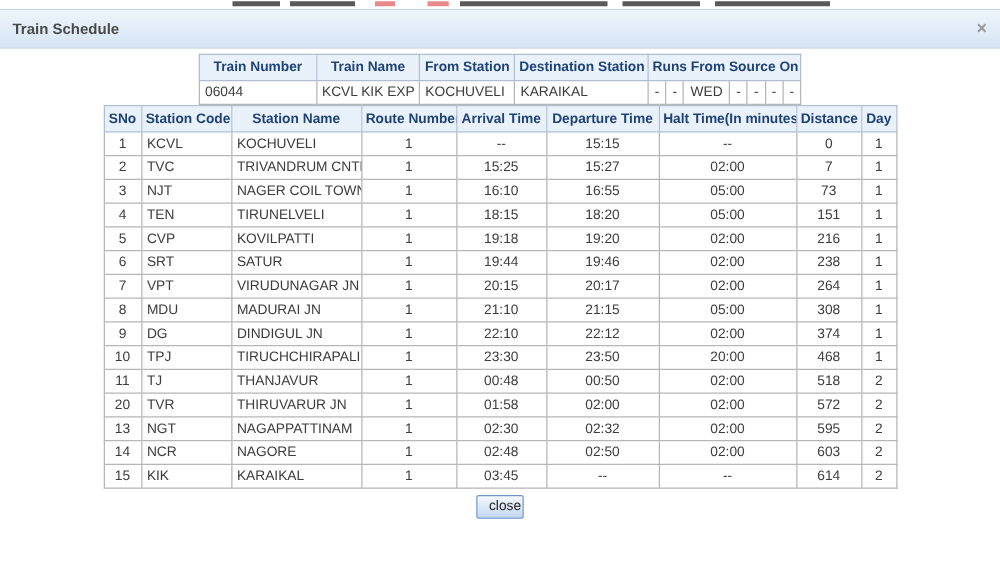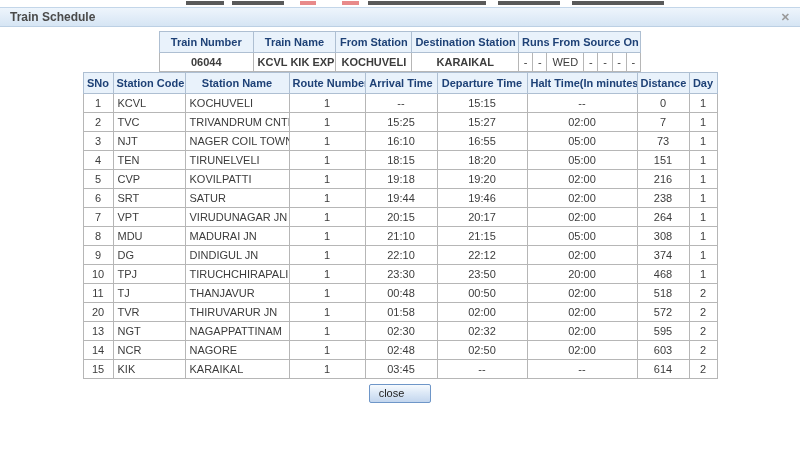--- a/index.html
+++ b/index.html
@@ -15,21 +15,21 @@
     height: 7px;
     background: #ffffff;
     overflow: hidden;
   }
   .page-sliver .frag { position: absolute; top: 1px; height: 4px; }
   .frag-gray { background: #5a5a5a; }
   .frag-pink { background: #e88a8a; }
 
   
   .titlebar {
-    height: 20px;
+    height: 32px;
     background: linear-gradient(#eef5fc, #d6e5f4);
     border-top: 1px solid #c3d6e9;
     border-bottom: 1px solid #bcd0e4;
     display: flex;
     align-items: center;
     padding: 0 8px 0 10px;
   }
   .titlebar .title {
     font-size: 12px;
     font-weight: bold;
@@ -54,36 +54,36 @@
     color: #1e4176;
     font-weight: bold;
     text-align: center;
     padding: 4px 3px;
     border-color: #aebfd2;
   }
   td { color: #3c3c3c; background: #ffffff; padding: 3px 4px; text-align: center; }
 
   
   #info-table { width: 482px; }
-  #info-table td.lft { text-align: center; font-weight: bold; }
+  #info-table td.lft { text-align: left; }
 
   
   #schedule-table { width: 634px; }
   #schedule-table td:nth-child(2),
   #schedule-table td:nth-child(3) { text-align: left; }
 
   .button-row { text-align: center; margin-top: 4px; }
   .close-btn {
     font-family: "Liberation Sans", sans-serif;
     font-size: 11px;
     color: #222222;
     background: linear-gradient(#f6fafe 0%, #dde9f7 45%, #c3d6ee 100%);
     border: 1px solid #6e96c8;
     border-radius: 2px;
-    padding: 2px 26px 3px 9px;
+    padding: 2px 1px 3px 9px;
     cursor: pointer;
   }
 </style>
 </head>
 <body>
 
 <div class="page-sliver">
   <div class="frag frag-gray" style="left:186px;width:38px;"></div>
   <div class="frag frag-gray" style="left:232px;width:52px;"></div>
   <div class="frag frag-pink" style="left:300px;width:16px;"></div>

